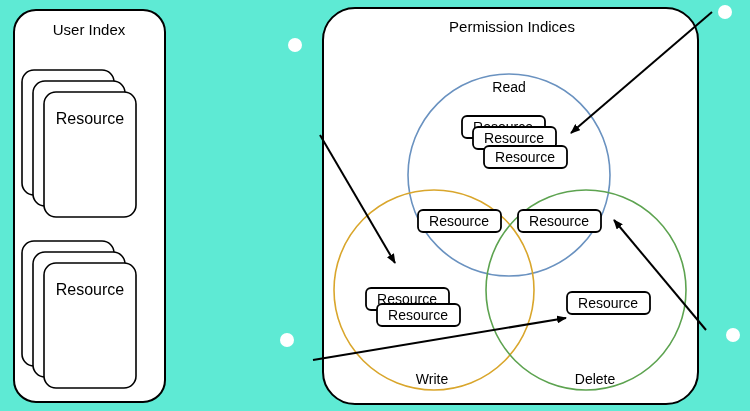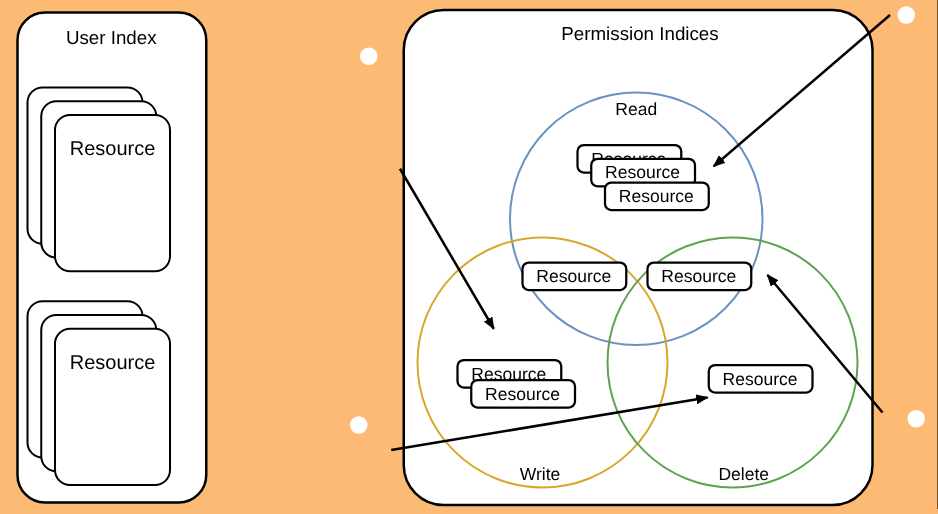--- a/index.html
+++ b/index.html
@@ -4,21 +4,21 @@
 <style>
   html, body {
     margin: 0;
     padding: 0;
     background: #000000;
   }
   #stage {
     position: relative;
     width: 750px;
     height: 411px;
-    background: #fdba74;
+    background: #5eead4;
     overflow: hidden;
     font-family: "Liberation Sans", sans-serif;
   }
   #stage svg {
     position: absolute;
     top: 0;
     left: 0;
     width: 750px;
     height: 411px;
   }

